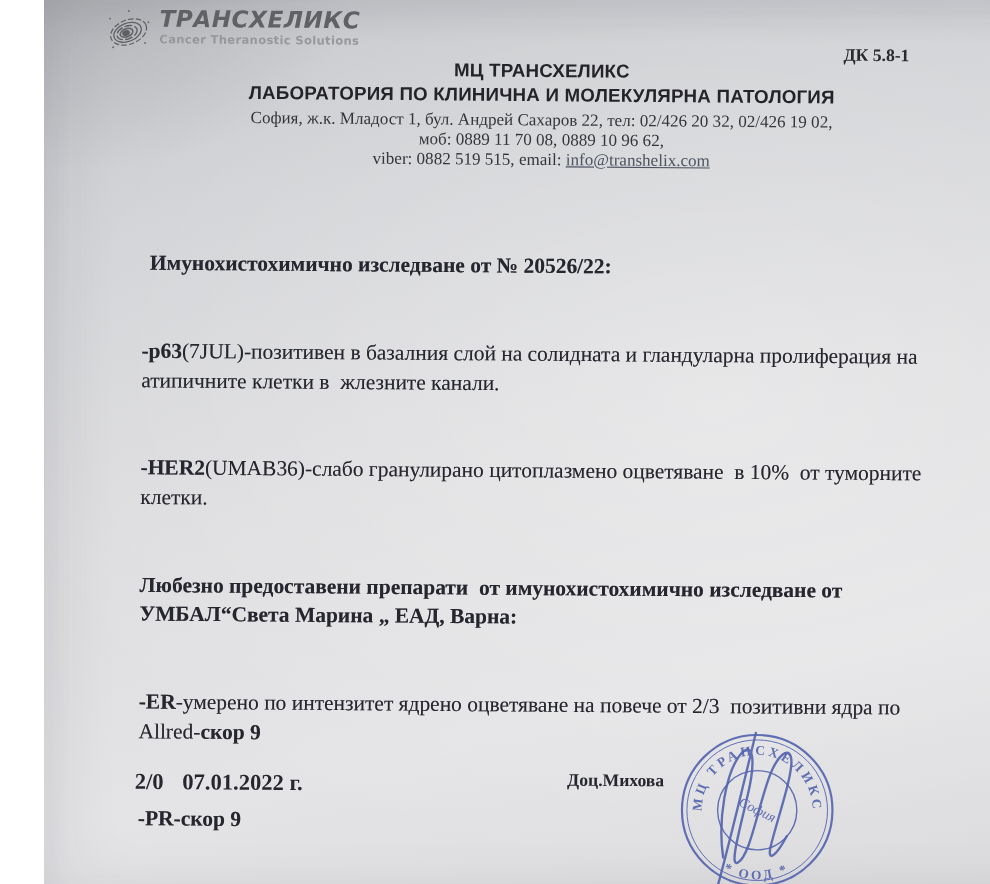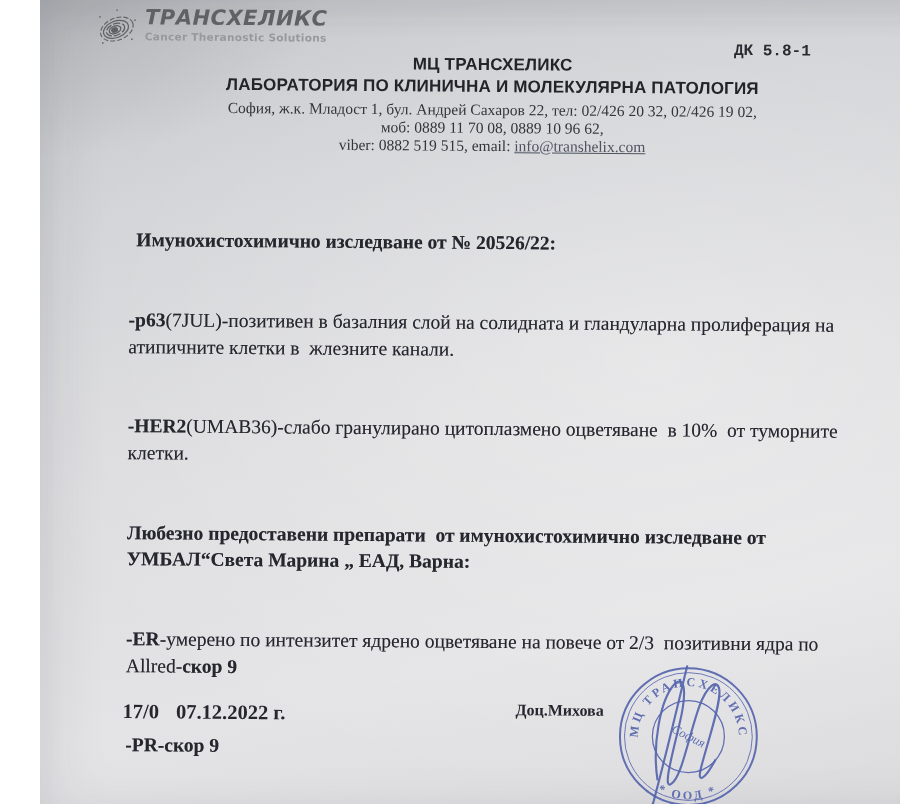--- a/index.html
+++ b/index.html
@@ -25,22 +25,22 @@
     font-family:"DejaVu Sans", sans-serif; font-weight:700; font-style:italic;
     font-size:21px; letter-spacing:0.5px; color:#606165; line-height:24px;
   }
   .logo-tagline {
     font-family:"DejaVu Sans", sans-serif; font-weight:700;
     font-size:10.5px; color:#97989c; letter-spacing:0.3px; margin-top:1px;
   }
 
   
   .doc-code {
-    position:absolute; top:40px; right:132px;
-    font-family:Liberation Mono, monospace; font-weight:700; font-size:16px; color:#2a2a30;
+    position:absolute; top:40px; right:116px;
+    font-family:Liberation Serif, serif; font-weight:700; font-size:16px; color:#2a2a30;
   }
 
   
   .letterhead { position:absolute; top:54px; left:0; width:100%; text-align:center; }
   .org-name, .lab-name {
     font-family:"Liberation Sans", sans-serif; font-weight:700; font-size:17px;
     color:#232329; line-height:22px; letter-spacing:0.2px;
   }
   .addr {
     font-family:"Liberation Serif", serif; font-size:15.5px; color:#34353b; line-height:18px;
@@ -119,21 +119,21 @@
       <p><b>-p63</b><span>(7JUL)-позитивен в базалния слой на солидната и гландуларна пролиферация на атипичните клетки в  жлезните канали.</span></p>
       <p><b>-HER2</b><span>(UMAB36)-слабо гранулирано цитоплазмено оцветяване  в 10%  от туморните клетки.</span></p>
       <p><b>Любезно предоставени препарати  от имунохистохимично изследване от УМБАЛ“Света Марина „ ЕАД, Варна:</b></p>
       <p><b>-ER</b><span>-умерено по интензитет ядрено оцветяване на повече от 2/3  позитивни ядра по  Allred-</span><b>скор 9</b></p>
       <p><b>-PR-скор 9</b></p>
       
       
     </div>
 
     <div class="case-line">
-      <span class="case-number">17/0</span><span>07.12.2022 г.</span>
+      <span class="case-number">2/0</span><span>07.01.2022 г.</span>
     </div>
     <div class="doctor">Доц.Михова</div>
 
     <svg class="stamp" viewBox="0 0 200 220">
       <defs>
         <path id="arcTop" d="M 44 110 A 56 56 0 0 1 156 110" fill="none"></path>
         <path id="arcBottom" d="M 30 110 A 70 70 0 0 0 170 110" fill="none"></path>
       </defs>
       <g stroke="#4d5dab" fill="none">
         <circle cx="100" cy="110" r="76" stroke-width="2.2"></circle>

